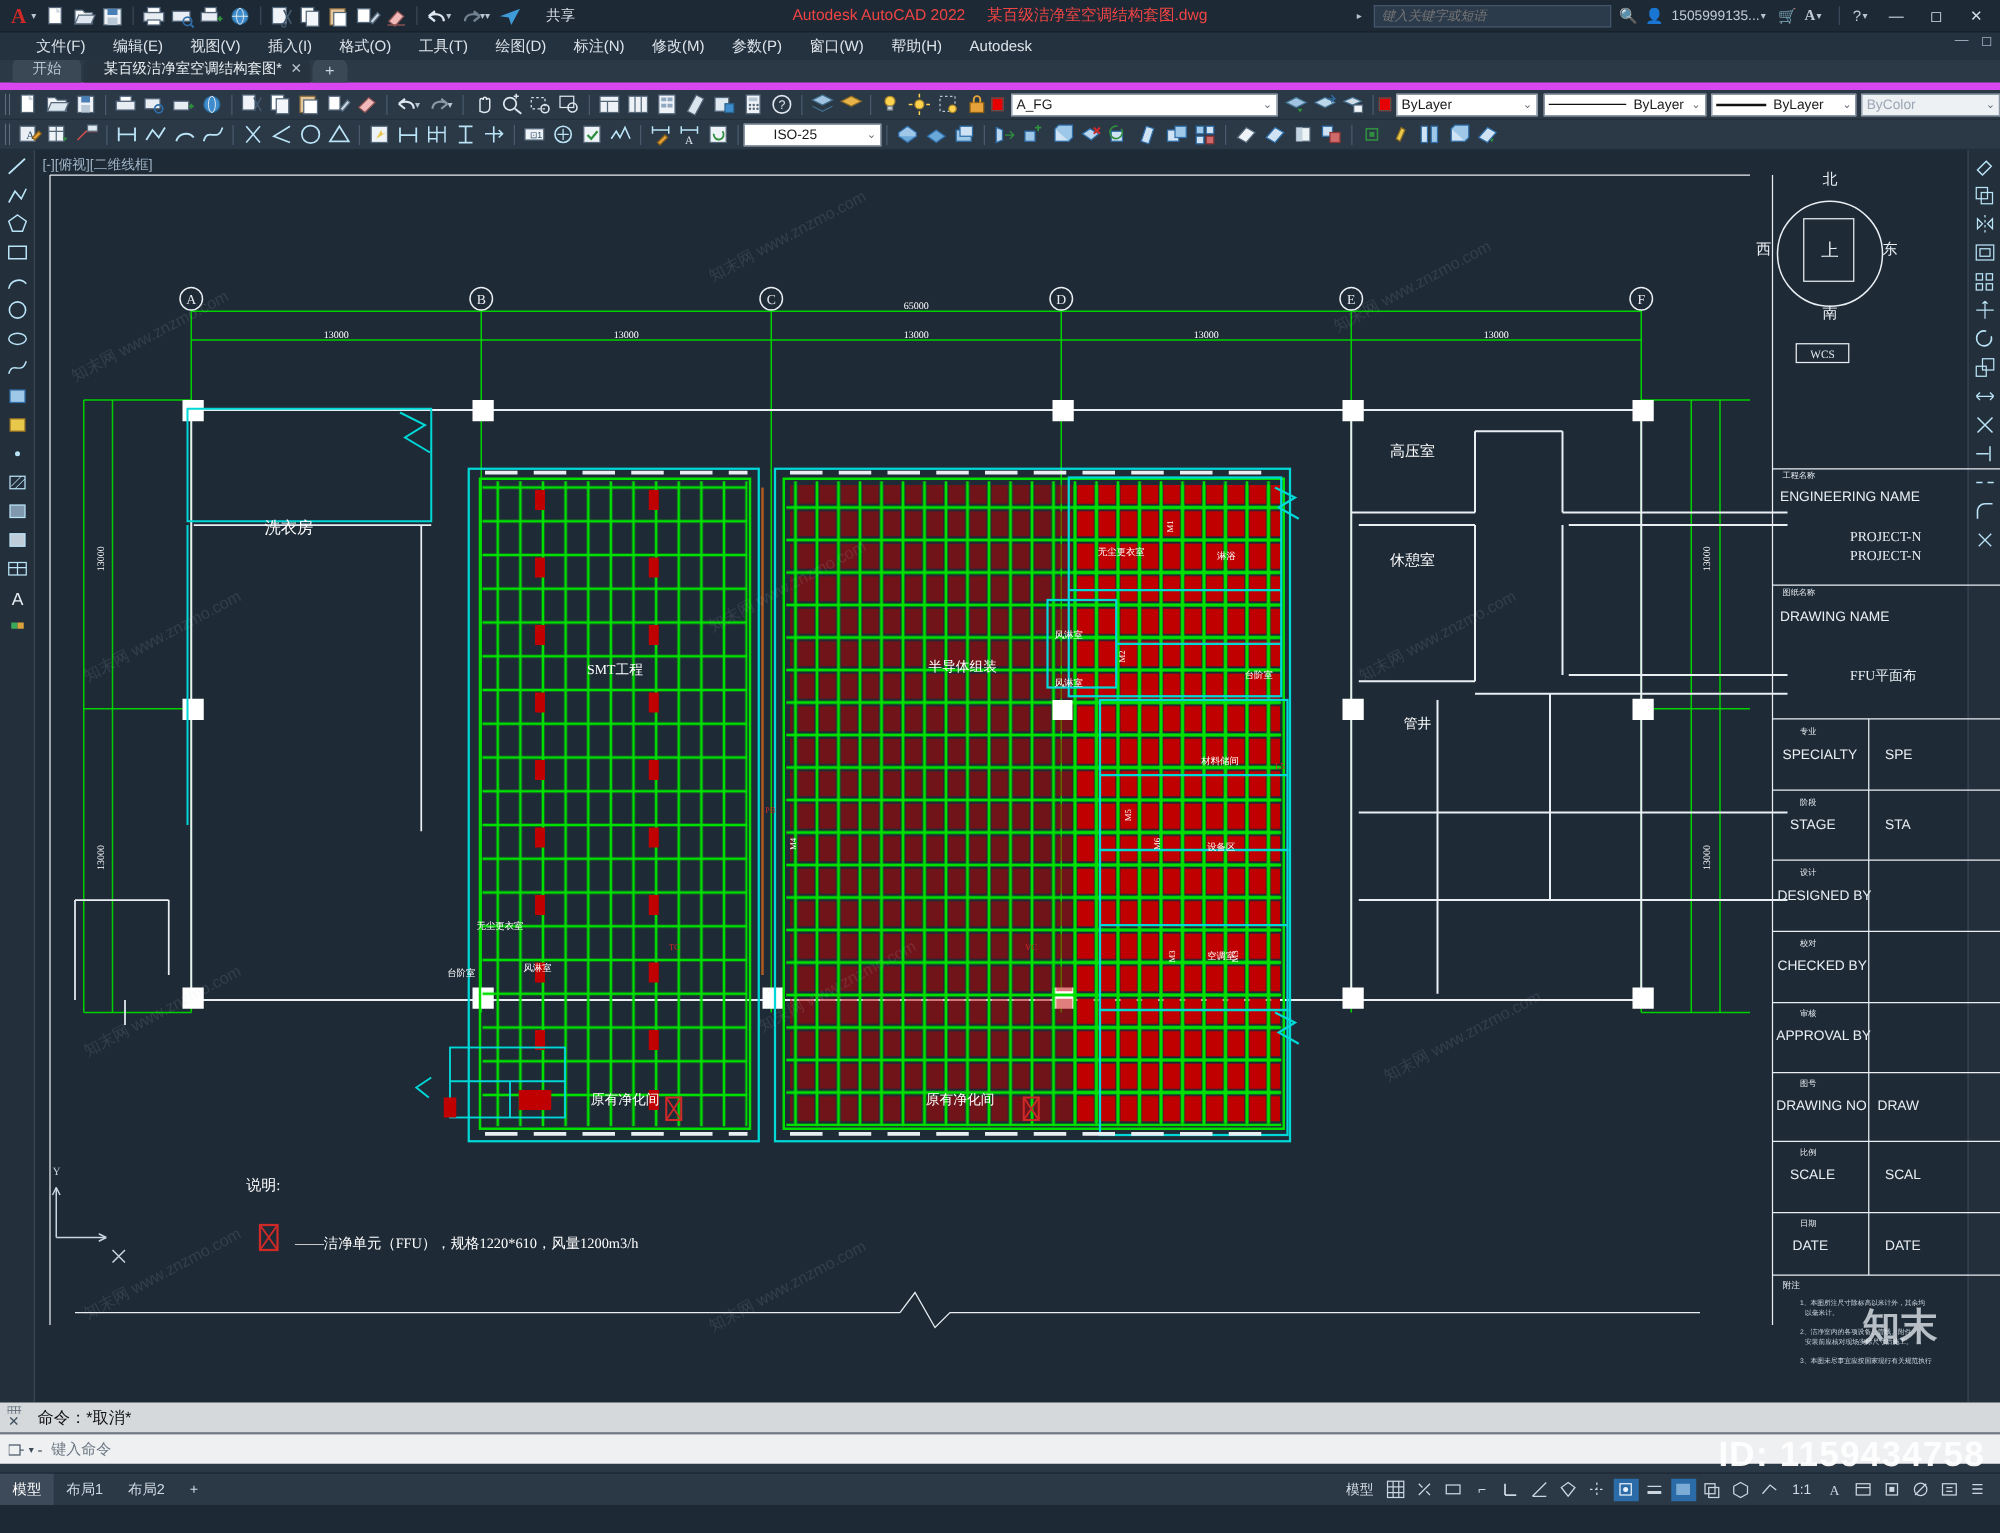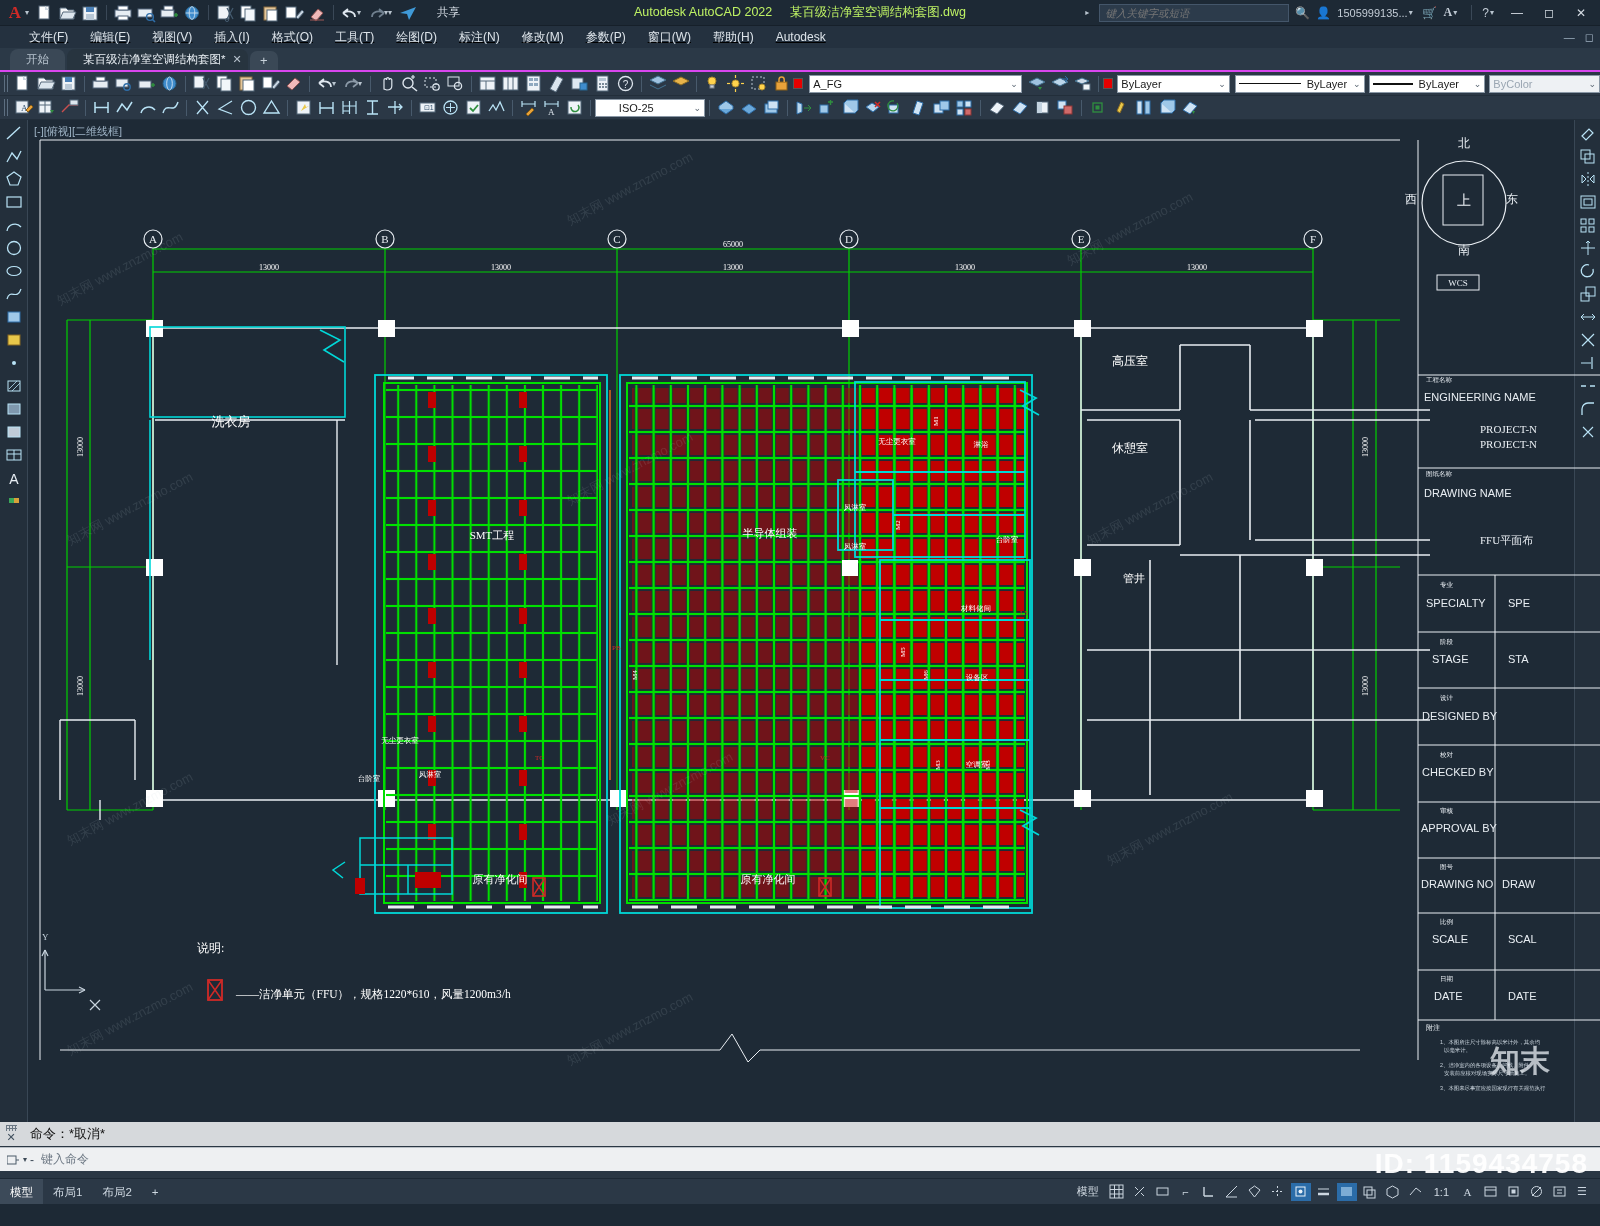--- a/index.html
+++ b/index.html
@@ -10,37 +10,37 @@
   
   .titlebar { height:26px; background:#1d2935; display:flex; align-items:center;
     position:relative; border-bottom:1px solid #16202a; }
   .qa-logo { width:30px; text-align:center; color:#cf2a27; font-weight:bold; font-size:17px;
     font-family:"Liberation Serif",serif; }
   .mini-caret { color:#b9c4cf; font-size:8px; margin-left:-5px; margin-right:4px; }
   .qa-icons { display:flex; align-items:center; gap:1px; }
   .qicon { width:22px; height:20px; position:relative; display:inline-block; }
   .qsep { width:1px; height:15px; background:#3a4857; margin:0 4px; }
   .share-txt { color:#d7dee6; font-size:11.5px; margin-left:17px; }
-  .title-center { position:absolute; left:0; right:0; text-align:center; color:#bef264;
+  .title-center { position:absolute; left:0; right:0; text-align:center; color:#ef4444;
     font-size:12.5px; pointer-events:none; }
   .title-right { margin-left:auto; display:flex; align-items:center; gap:6px; padding-right:6px; }
   .searchbox { width:190px; height:18px; background:#2c3b4b; border:1px solid #44566a;
     color:#8fa0b2; font-size:10.5px; font-style:italic; padding:1px 5px; }
   .tr-ico { color:#c3ccd6; font-size:12px; }
   .win-btn { color:#d6dde4; font-size:12px; width:26px; text-align:center; }
 
   
-  .menubar { height:22px; background:#24313f; display:flex; align-items:center;
-    padding-left:18px; gap:0px; position:relative;text-decoration:underline; }
+  .menubar { height:22px; background:#24313f; display:flex; 
+    padding-left:18px; gap:0px; position:relative; }
   .menu-item { color:#dde4ea; font-size:12px; padding:0 11px; line-height:22px; }
   .menu-right { position:absolute; right:6px; display:flex; gap:10px; color:#9fb0c0; font-size:11px; }
 
   
   .tabbar { height:24px; background:#2b3947; display:flex; align-items:flex-end;
-    padding-left:10px; border-bottom:2px solid #d946ef; }
+    padding-left:10px; border-bottom:6px solid #d946ef; }
   .tab { height:21px; line-height:21px; padding:0 16px; font-size:11.5px; color:#b9c5d0;
     background:#3a4856; border-radius:8px 8px 0 0; margin-right:2px; }
   .tab.active { background:#27343f; color:#e8eef3; padding-right:6px; display:flex;
     align-items:center; gap:7px; }
   .tab-close { font-size:11px; color:#b7c2cd; }
   .tab-add { width:28px; height:19px; background:#3a4856; border-radius:7px 7px 0 0;
     color:#c8d2db; text-align:center; line-height:19px; font-size:13px; }
 
   
   .toolrow { height:24px; background:#2b3846; display:flex; align-items:center;

